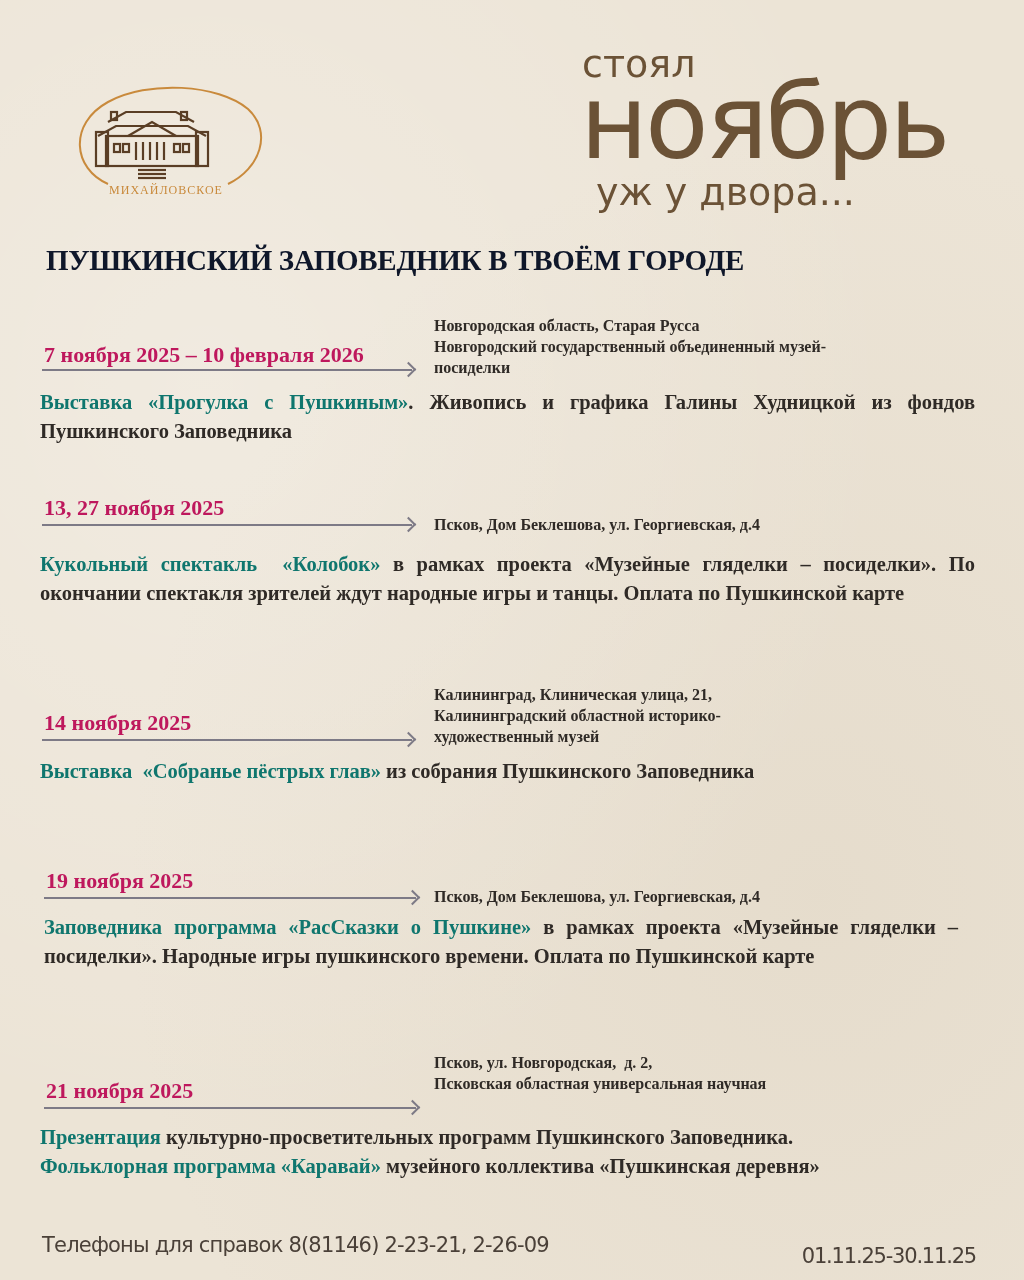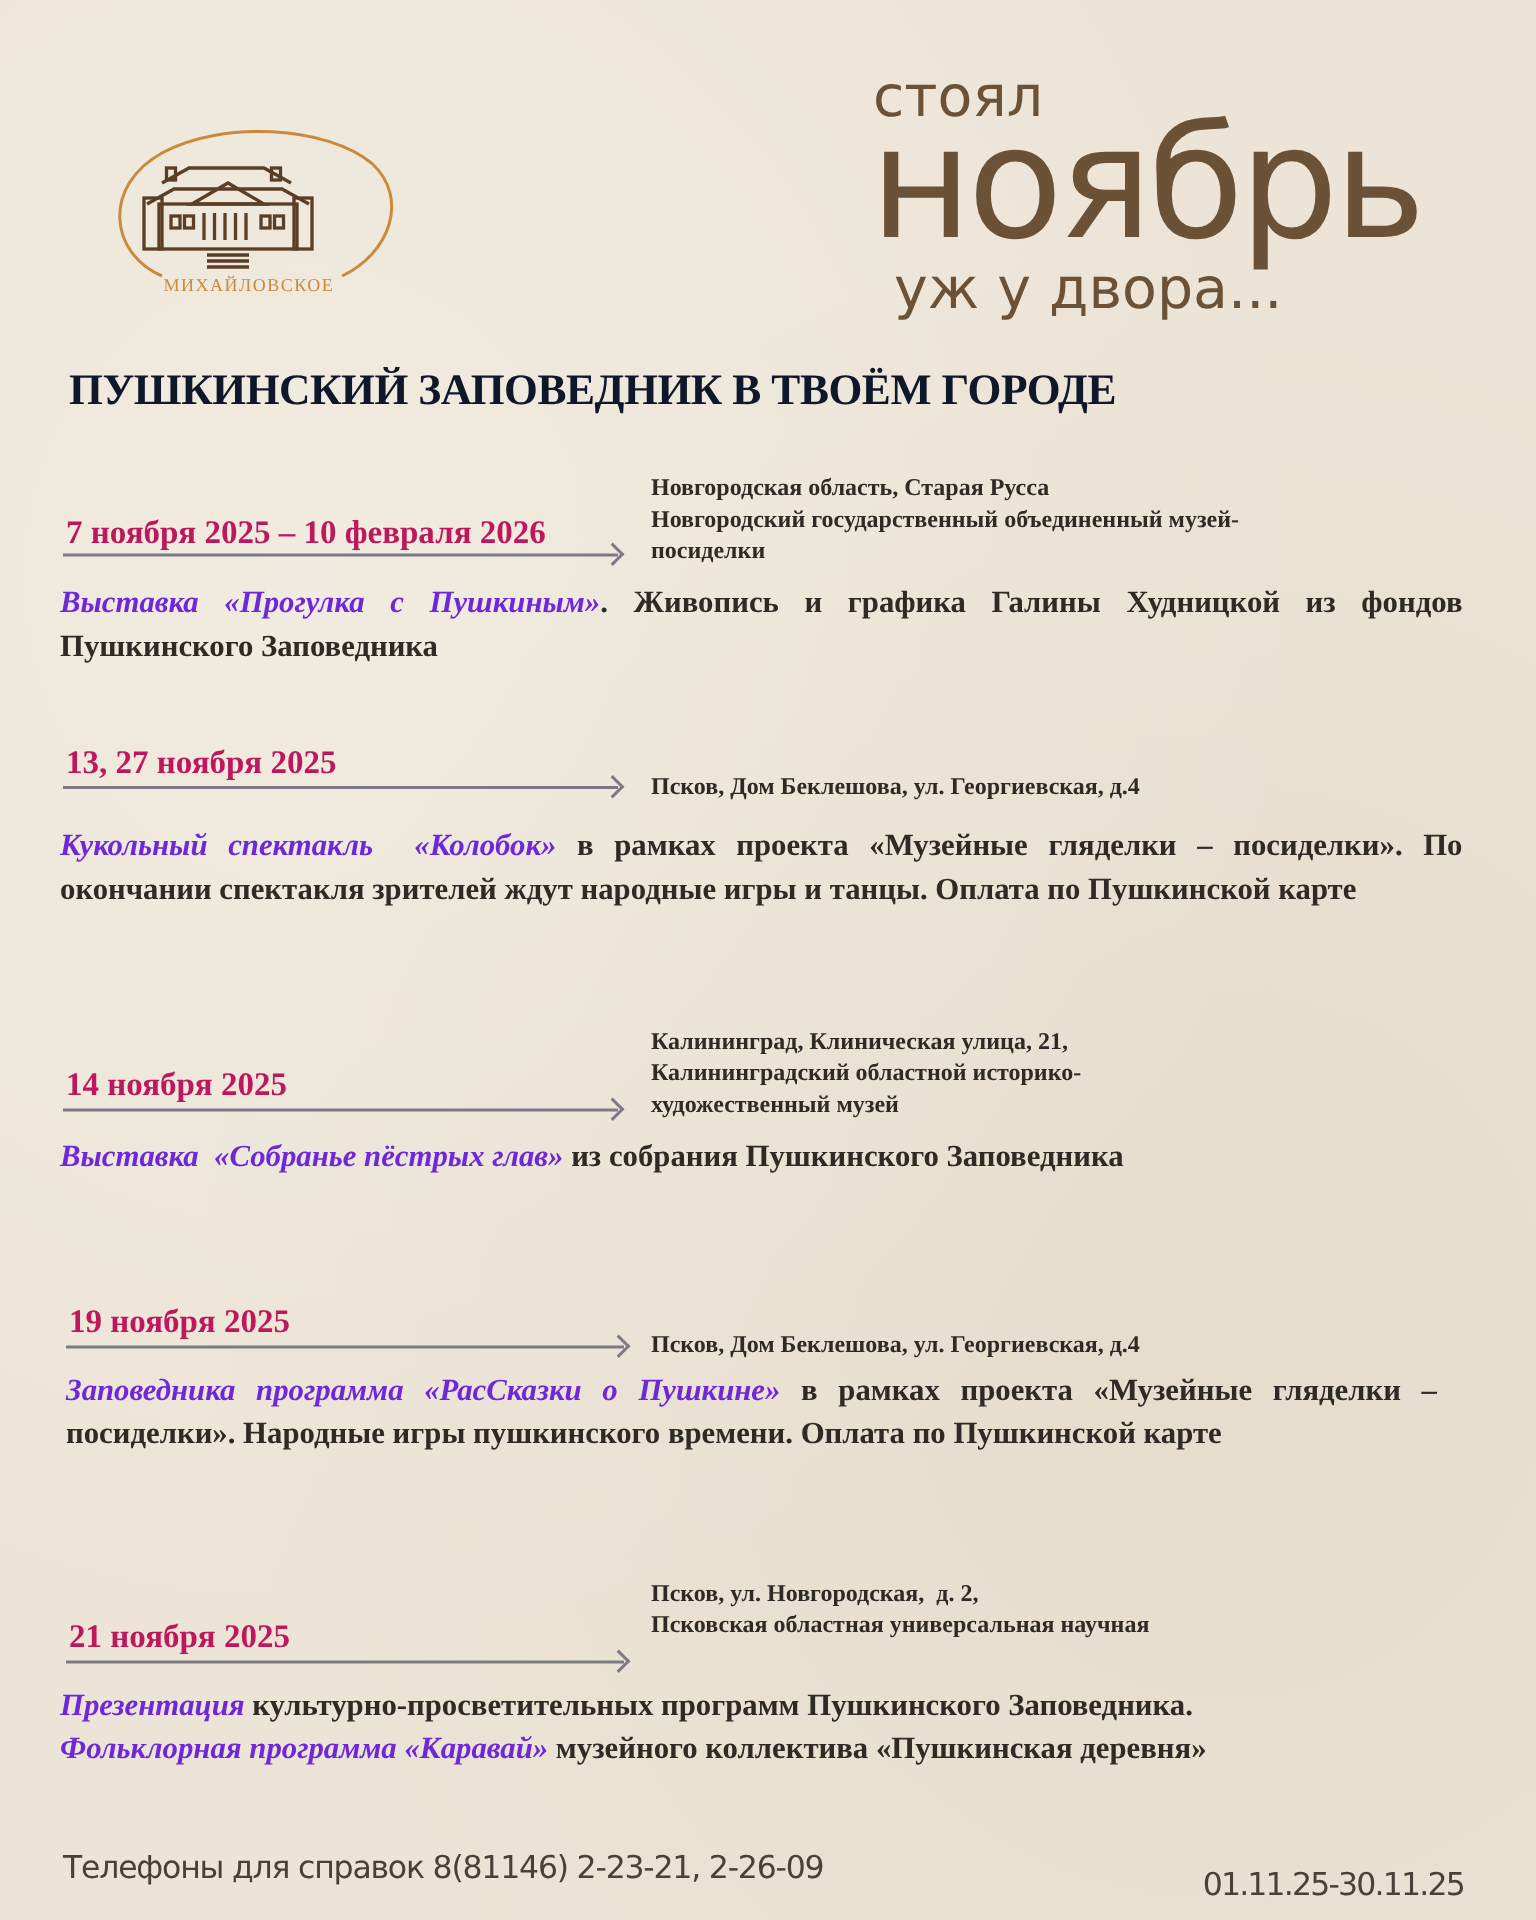--- a/index.html
+++ b/index.html
@@ -17,21 +17,21 @@
   .slogan .s1 { position:absolute; left:2px; top:2px; font-size:38px; white-space:nowrap; letter-spacing:0px; }
   .slogan .s2 { position:absolute; left:0; top:30px; font-size:104px; white-space:nowrap; letter-spacing:-3px; line-height:1; }
   .slogan .s3 { position:absolute; left:2px; top:130px; font-size:38px; white-space:nowrap;margin-left:14px; }
   .page-title { position:absolute; left:46px; top:244px; font-family:"Liberation Serif", serif; font-weight:bold; font-size:29px; color:#0f172a; letter-spacing:-0.3px; }
   .event { position:absolute; left:40px; width:935px; }
   .date { position:absolute; left:4px; font-family:"Liberation Serif", serif; font-weight:bold; font-size:22px; color:#be185d; white-space:nowrap; }
   .arrow { position:absolute; left:2px; height:2px; background:#7d7a86; }
   .arrow::after { content:""; position:absolute; right:-2px; top:-5px; width:9px; height:9px; border-top:2px solid #7d7a86; border-right:2px solid #7d7a86; transform:rotate(45deg); }
   .venue { position:absolute; left:394px; font-family:"Liberation Serif", serif; font-weight:bold; font-size:16px; line-height:21px; color:#2f2a26; width:540px; }
   .desc { position:absolute; left:0; width:935px; font-family:"Liberation Serif", serif; font-weight:bold; font-size:20.5px; line-height:29px; color:#2f2a26; text-align:justify; }
-  .desc .hl { color:#6d28d9;font-style:italic; }
+  .desc .hl { color:#0f766e; }
   .footer-phone { position:absolute; left:42px; top:1233px; font-family:"DejaVu Sans", sans-serif; font-size:21px; color:#4a4038; letter-spacing:-0.8px; }
   .footer-range { position:absolute; right:48px; top:1244px; font-family:"DejaVu Sans", sans-serif; font-size:21px; color:#4a4038; letter-spacing:-1.2px; }
 </style>
 </head>
 <body>
 
 <div class="logo">
   <svg width="196" height="118" viewBox="0 0 196 118">
     <path d="M40 100 C 5 85, 0 40, 40 18 C 80 -4, 150 0, 180 25 C 205 48, 192 85, 160 100" fill="none" stroke="#c98a3c" stroke-width="2"></path>
     <g fill="none" stroke="#5a3e25" stroke-width="2.2">

